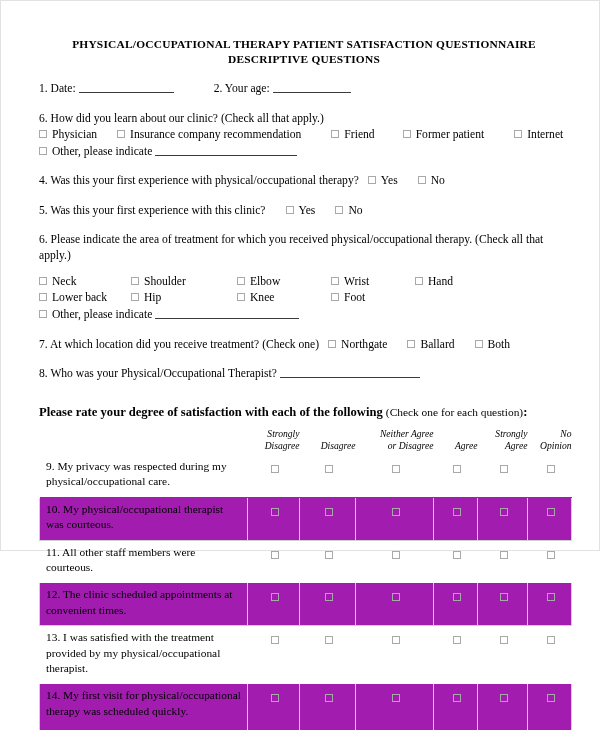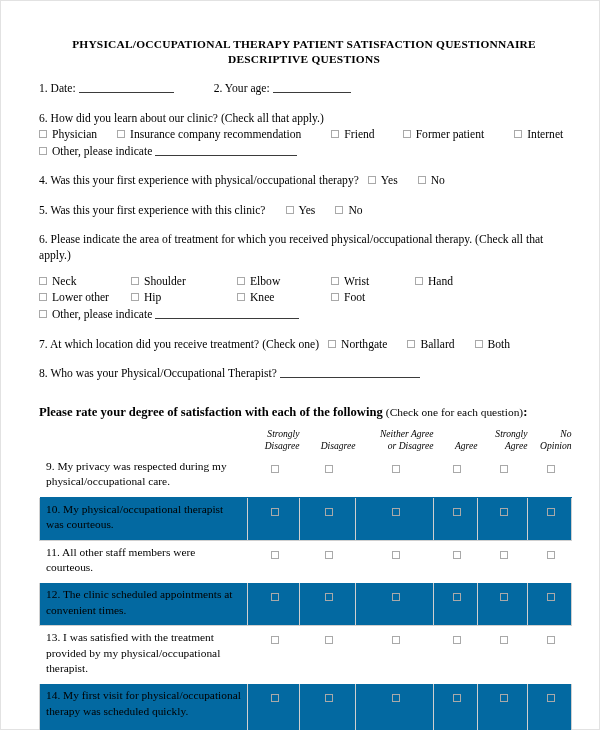--- a/index.html
+++ b/index.html
@@ -11,21 +11,21 @@
   body {
     width: 600px;
     height: 730px;
     font-family: "Liberation Serif", "DejaVu Serif", serif;
     color: #000000;
     overflow: hidden;
   }
   .page {
     position: relative;
     width: 600px;
-    height: 730px;
+    height: 551px;
     background: #ffffff;
     border: 1px solid #e2e2e2;
     padding: 36px 30px 0 38px;
   }
 
   
   .doc-title {
     text-align: center;
     font-weight: bold;
     font-size: 11.4px;
@@ -139,21 +139,21 @@
     line-height: 15.4px;
     vertical-align: top;
     padding: 4px 4px 7px 6px;
     border: 1px solid transparent;
   }
   table.rating td.box {
     text-align: center;
     padding-top: 6px;
   }
   table.rating tr.shaded td {
-    background: #0369a1;
+    background: #a21caf;
     border-color: #d0d0d0;
   }
   table.rating tr.shaded td.box {
     border-left: 1px solid #cfcfcf;
     border-right: 1px solid #cfcfcf;
   }
   table.rating td .cb { margin-right: 0; top: 1px; }
   table.rating tr.tall td { padding-bottom: 27px; }
 </style>
 </head>
@@ -191,21 +191,21 @@
 
   <div class="q">
     <span>6. Please indicate the area of treatment for which you received physical/occupational therapy.</span>
     <span class="ital">(Check all that apply.)</span>
     <div class="grid6">
       <span class="opt"><span class="cb"></span><span>Neck</span></span>
       <span class="opt"><span class="cb"></span><span>Shoulder</span></span>
       <span class="opt"><span class="cb"></span><span>Elbow</span></span>
       <span class="opt"><span class="cb"></span><span>Wrist</span></span>
       <span class="opt"><span class="cb"></span><span>Hand</span></span>
-      <span class="opt"><span class="cb"></span><span>Lower other</span></span>
+      <span class="opt"><span class="cb"></span><span>Lower back</span></span>
       <span class="opt"><span class="cb"></span><span>Hip</span></span>
       <span class="opt"><span class="cb"></span><span>Knee</span></span>
       <span class="opt"><span class="cb"></span><span>Foot</span></span>
     </div>
     <span class="optrow">
       <span class="opt"><span class="cb"></span><span>Other, please indicate</span></span><span class="ul w4"></span>
     </span>
   </div>
 
   <div class="q">

